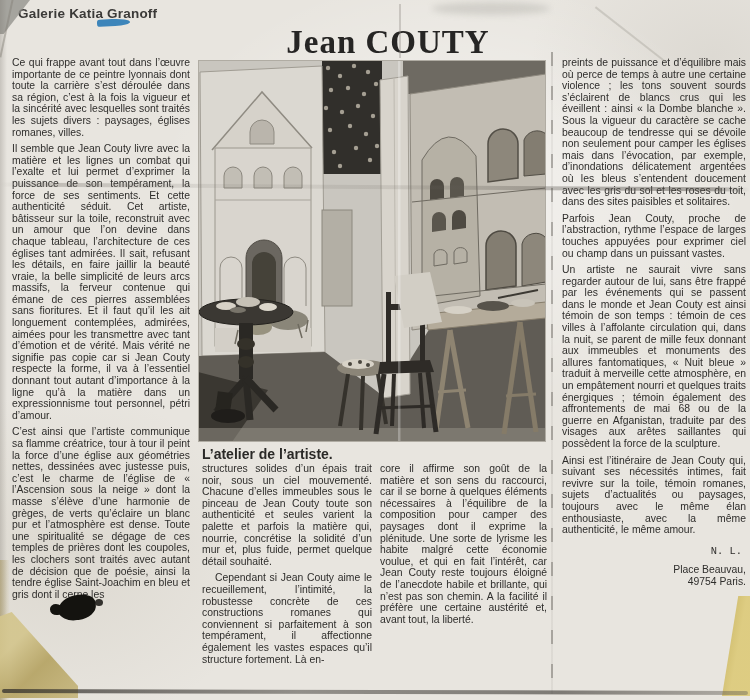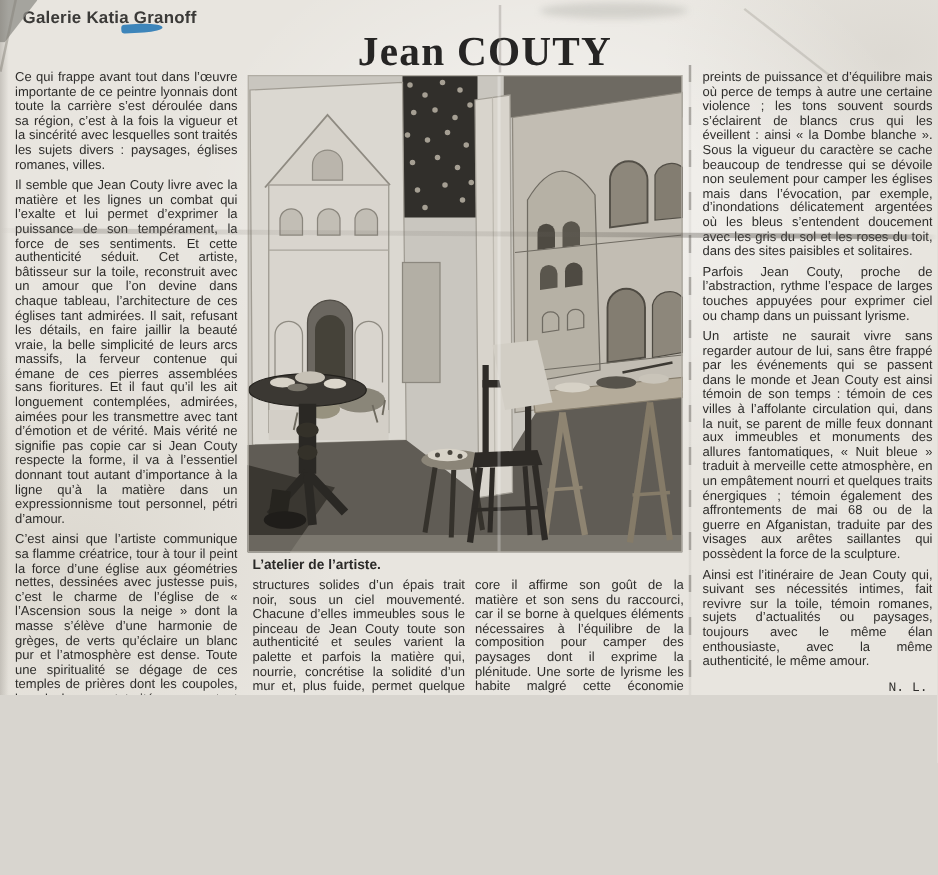--- a/index.html
+++ b/index.html
@@ -1,18 +1,18 @@
 <!DOCTYPE html>
 <html lang="fr"><head>
 <meta charset="utf-8">
 <style>
   html,body{margin:0;padding:0;}
   body{width:750px;height:700px;overflow:hidden;background:#d8d5cf;}
   .paper{
-    position:relative;width:750px;height:556px;overflow:hidden;
+    position:relative;width:750px;height:700px;overflow:hidden;
     background:
       radial-gradient(ellipse 420px 320px at 60% 28%, rgba(255,255,255,.55), rgba(255,255,255,0) 70%),
       radial-gradient(ellipse 300px 240px at 8% 80%, rgba(150,140,115,.14), rgba(150,140,115,0) 70%),
       radial-gradient(ellipse 260px 180px at 95% 8%, rgba(170,165,155,.18), rgba(170,165,155,0) 70%),
       #e8e5df;
     font-family:"Liberation Sans", sans-serif;
     color:#2e2d2b;
   }
   .gallery-header{
     position:absolute;left:18px;top:6px;
@@ -34,21 +34,21 @@
   .col-left{left:12px;top:57px;width:178px;height:642px;}
   .col-mid-a{left:202px;top:463px;width:170px;height:236px;}
   .col-mid-b{left:380px;top:463px;width:167px;height:236px;}
   .col-right{left:562px;top:57px;width:184px;height:640px;}
   .signature{text-align:right;margin:10px 4px 0 0;font-family:Liberation Mono, monospace;}
   .address{text-align:right;margin-top:7px;line-height:11.6px;}
   .photo-wrap{position:absolute;left:198px;top:60px;width:348px;height:382px;}
   .photo-wrap svg{display:block;width:100%;height:100%;}
   .caption{
     position:absolute;left:202px;top:446px;
-    font-size:11px;font-weight:bold;color:#2a2927;
+    font-size:14px;font-weight:bold;color:#2a2927;
   }
   
   .crease-h{
     position:absolute;left:0;top:185px;width:750px;height:4px;border-radius:2px;
     background:linear-gradient(to right, rgba(110,105,98,0), rgba(110,105,98,.32) 8%, rgba(110,105,98,.10) 30%, rgba(110,105,98,.16) 55%, rgba(80,76,70,.40) 80%, rgba(80,76,70,.45) 95%, rgba(80,76,70,0));
     transform:rotate(.4deg);
   }
   .crease-v-top{position:absolute;left:399px;top:4px;width:1.5px;height:54px;background:rgba(140,135,128,.35);}
   .crease-tl{position:absolute;left:6px;top:-6px;width:1.5px;height:64px;background:rgba(130,126,118,.45);transform:rotate(12deg);}
   .crease-tr{position:absolute;left:630px;top:-10px;width:1.5px;height:90px;background:rgba(150,145,138,.32);transform:rotate(-52deg);}
@@ -240,29 +240,30 @@
       </g>
       <rect x="200" y="0" width="2.5" height="382" fill="#ffffff" opacity="0.28"></rect>
       <rect x="0.5" y="0.5" width="347" height="381" fill="none" stroke="#b0aca3" stroke-width="1"></rect>
     </svg>
   </div>
 
   <div class="caption">L’atelier de l’artiste.</div>
 
   <div class="col col-mid-a">
     <p>structures solides d’un épais trait noir, sous un ciel mouvementé. Chacune d’elles immeubles sous le pinceau de Jean Couty toute son authenticité et seules varient la palette et parfois la matière qui, nourrie, concrétise la solidité d’un mur et, plus fuide, permet quelque détail souhaité.</p>
+    <p class="indent">Cependant si Jean Couty aime le recueillement, l’intimité, la robustesse concrète de ces constructions romanes qui conviennent si parfaitement à son tempérament, il affectionne également les vastes espaces qu’il structure fortement. Là en-</p>
   </div>
 
   <div class="col col-mid-b">
     <p>core il affirme son goût de la matière et son sens du raccourci, car il se borne à quelques éléments nécessaires à l’équilibre de la composition pour camper des paysages dont il exprime la plénitude. Une sorte de lyrisme les habite malgré cette économie voulue, et qui en fait l’intérêt, car Jean Couty reste toujours éloigné de l’anecdote habile et brillante, qui n’est pas son chemin. A la facilité il préfère une certaine austérité et, avant tout, la liberté.</p>
   </div>
 
   <div class="col col-right">
     <p>preints de puissance et d’équilibre mais où perce de temps à autre une certaine violence ; les tons souvent sourds s’éclairent de blancs crus qui les éveillent : ainsi « la Dombe blanche ». Sous la vigueur du caractère se cache beaucoup de tendresse qui se dévoile non seulement pour camper les églises mais dans l’évocation, par exemple, d’inondations délicatement argentées où les bleus s’entendent doucement avec les gris du sol et les roses du toit, dans des sites paisibles et solitaires.</p>
-    <p>Parfois Jean Couty, proche de l’abstraction, rythme l’espace de larges touches appuyées pour exprimer ciel ou champ dans un puissant lyrisme.</p>
+    <p>Parfois Jean Couty, proche de l’abstraction, rythme l’espace de larges touches appuyées pour exprimer ciel ou champ dans un puissant vastes.</p>
     <p>Un artiste ne saurait vivre sans regarder autour de lui, sans être frappé par les événements qui se passent dans le monde et Jean Couty est ainsi témoin de son temps : témoin de ces villes à l’affolante circulation qui, dans la nuit, se parent de mille feux donnant aux immeubles et monuments des allures fantomatiques, « Nuit bleue » traduit à merveille cette atmosphère, en un empâtement nourri et quelques traits énergiques ; témoin également des affrontements de mai 68 ou de la guerre en Afganistan, traduite par des visages aux arêtes saillantes qui possèdent la force de la sculpture.</p>
     <p>Ainsi est l’itinéraire de Jean Couty qui, suivant ses nécessités intimes, fait revivre sur la toile, témoin romanes, sujets d’actualités ou paysages, toujours avec le même élan enthousiaste, avec la même authenticité, le même amour.</p>
     <div class="signature">N. L.</div>
     <div class="address">
       <div>Place Beauvau,</div>
       <div>49754 Paris.</div>
     </div>
   </div>
 
   <div class="corner-smudge"></div>

